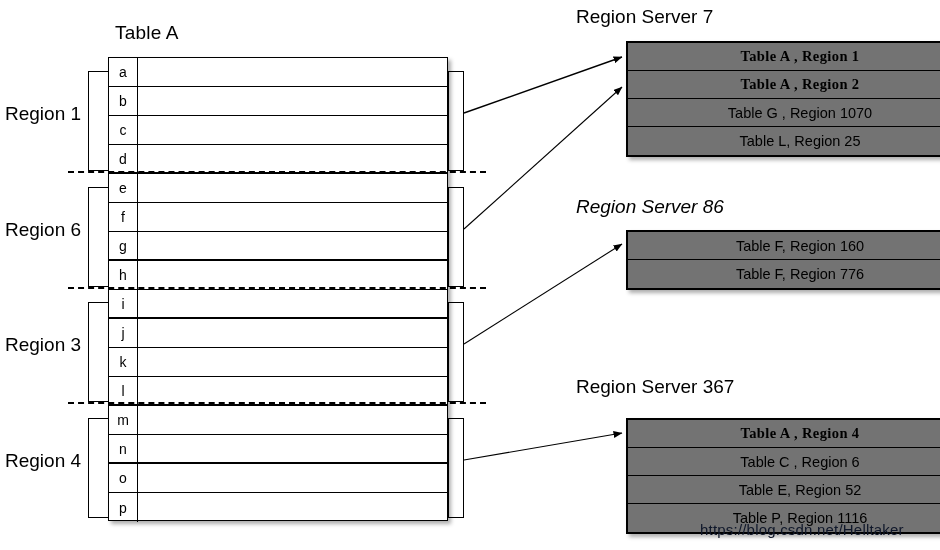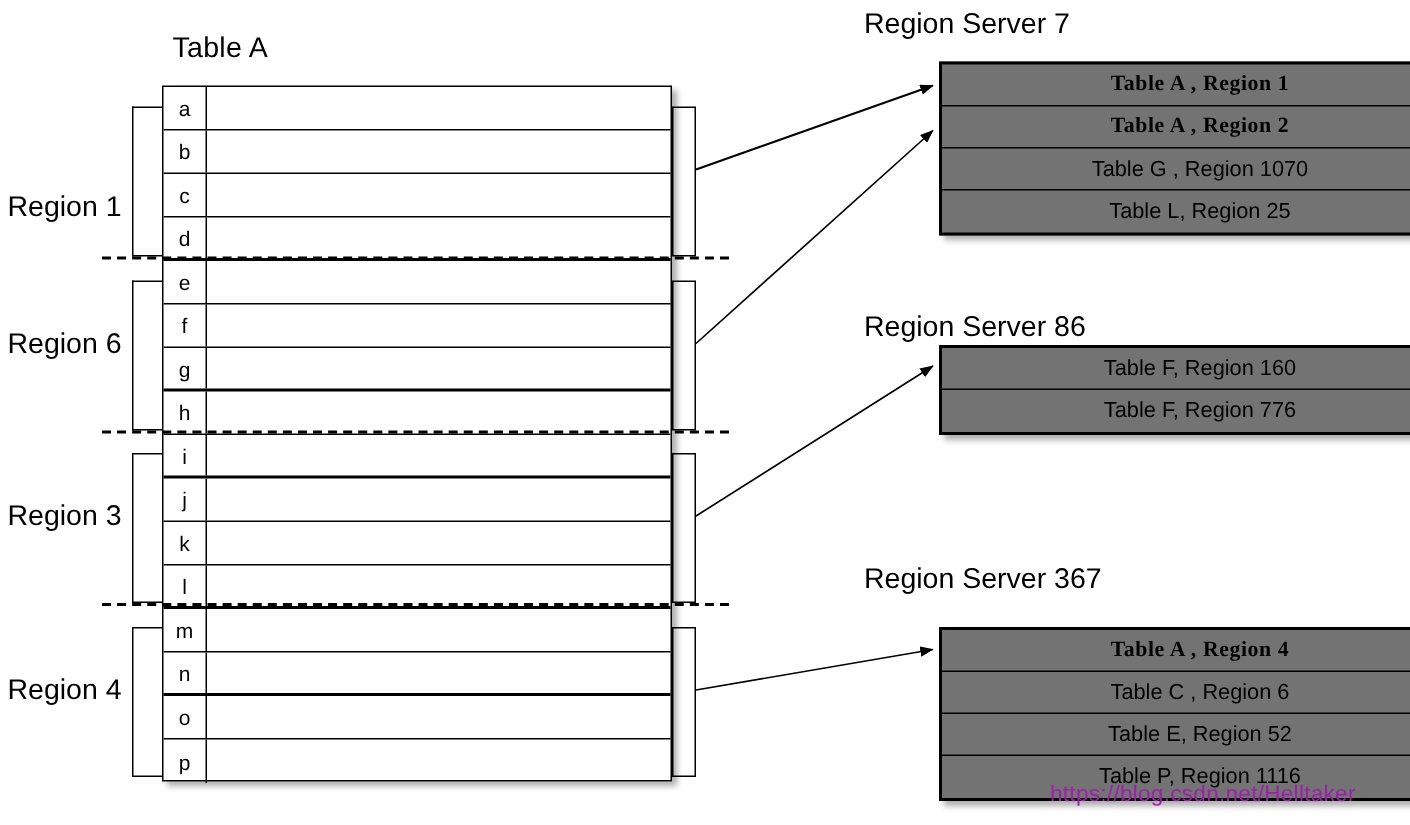--- a/index.html
+++ b/index.html
@@ -121,21 +121,21 @@
     left: 0; top: 0;
     width: 940px; height: 550px;
     pointer-events: none;
   }
 
   
   #watermark {
     left: 700px;
     top: 521px;
     font-size: 15px;
-    color: #a21caf;
+    color: #0f172a;
     white-space: nowrap;
     letter-spacing: 0.2px;
   }
 </style>
 </head>
 <body>
 
 <div id="canvas">
 
   <div class="abs" id="table-a-title">Table A</div>
@@ -205,21 +205,21 @@
         <span class="rowkey">p</span>
         <span class="rowbody"></span>
       </div>
   </div>
 
   <div class="abs divider" style="left:68px;  top:171px; width:418px;"></div>
   <div class="abs divider" style="left:68px;  top:287px; width:418px;"></div>
   <div class="abs divider" style="left:68px;  top:402px; width:418px;"></div>
 
   <div class="abs bracket-left" style="left:88px; top:71px;  width:20px; height:100px;"></div>
-  <div class="abs region-label" style="left:5px;  top:103px;margin-top:25px;">Region 1</div>
+  <div class="abs region-label" style="left:5px;  top:103px;">Region 1</div>
 
   <div class="abs bracket-left" style="left:88px; top:187px; width:20px; height:100px;"></div>
   <div class="abs region-label" style="left:5px;  top:219px;">Region 6</div>
 
   <div class="abs bracket-left" style="left:88px; top:302px; width:20px; height:100px;"></div>
   <div class="abs region-label" style="left:5px;  top:334px;">Region 3</div>
 
   <div class="abs bracket-left" style="left:88px; top:418px; width:20px; height:100px;"></div>
   <div class="abs region-label" style="left:5px;  top:450px;">Region 4</div>
 
@@ -229,21 +229,21 @@
   <div class="abs bracket-right" style="left:448px; top:418px; width:16px; height:100px;"></div>
 
   <div class="abs server-title" style="left:576px; top:6px;">Region Server 7</div>
   <div class="abs server-box" style="left:626px; top:41px;">
     <div class="server-row highlight">Table A , Region 1</div>
     <div class="server-row highlight">Table A , Region 2</div>
     <div class="server-row">Table G , Region 1070</div>
     <div class="server-row">Table L, Region 25</div>
   </div>
 
-  <div class="abs server-title" style="left:576px; top:208px;">Region Server 86</div>
+  <div class="abs server-title" style="left:576px; top:196px;font-style:italic;">Region Server 86</div>
   <div class="abs server-box" style="left:626px; top:230px;">
     <div class="server-row">Table F, Region 160</div>
     <div class="server-row">Table F, Region 776</div>
   </div>
 
   <div class="abs server-title" style="left:576px; top:376px;">Region Server 367</div>
   <div class="abs server-box" style="left:626px; top:418px;text-align:center;">
     <div class="server-row highlight">Table A , Region 4</div>
     <div class="server-row">Table C , Region 6</div>
     <div class="server-row">Table E, Region 52</div>

